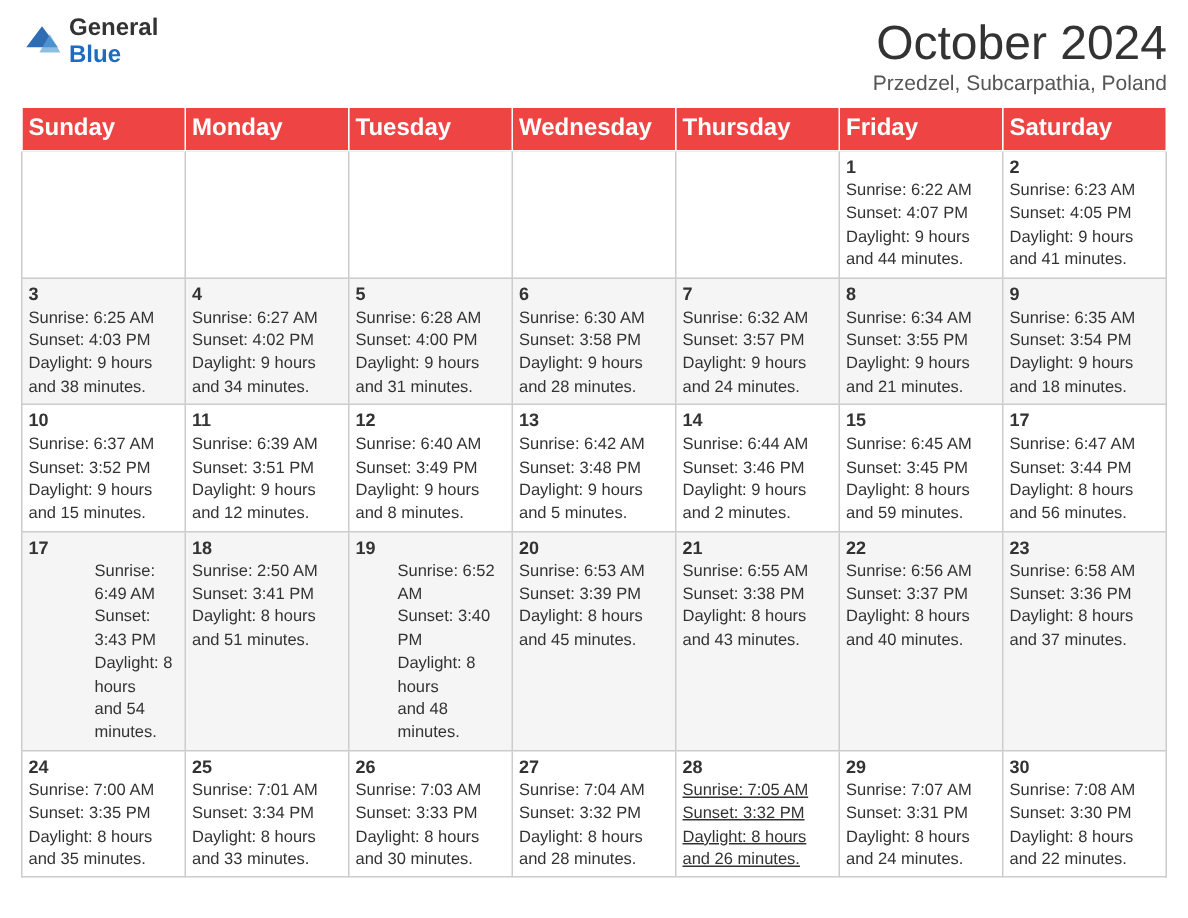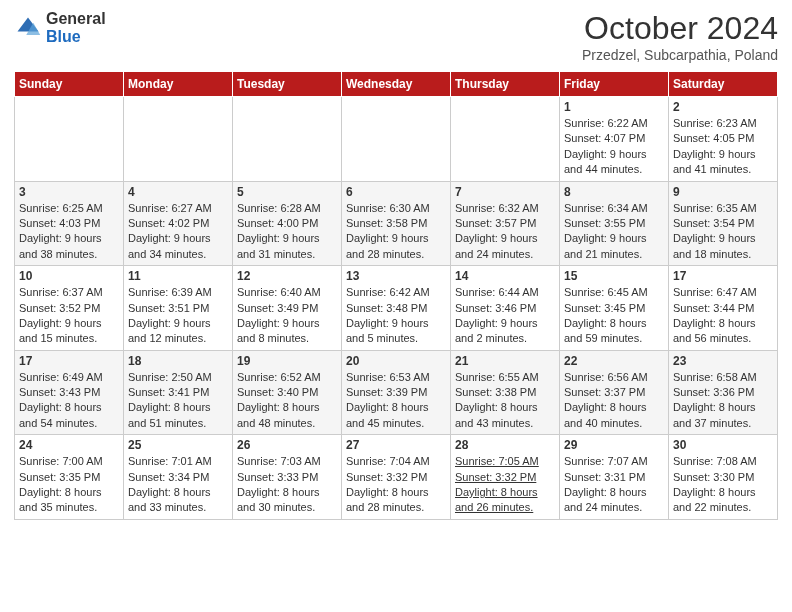--- a/index.html
+++ b/index.html
@@ -56,23 +56,23 @@
     .subtitle {
       font-size: 14px;
       color: #555;
     }
     .calendar {
       width: 100%;
       border-collapse: collapse;
       table-layout: fixed;
     }
     .calendar th {
-      background-color: #b91c1c;
+      background-color: #ef4444;
       color: #fff;
-      font-size: 12px;
+      font-size: 16px;
       font-weight: bold;
       padding: 5px 4px;
       text-align: left;
       border: 1px solid #fff;
     }
     .calendar td {
       border: 1px solid #ccc;
       vertical-align: top;
       padding: 3px 4px;
       font-size: 9.5px;
@@ -254,35 +254,35 @@
             <span class="day-num">17</span>
             <div class="day-info" style="white-space: pre-line;">Sunrise: 6:47 AM
 Sunset: 3:44 PM
 Daylight: 8 hours
 and 56 minutes.</div>
           </td>
         </tr>
         <tr>
           <td>
             <span class="day-num">17</span>
-            <div class="day-info" style="white-space: pre-line;">Sunrise: 6:49 AM
+            <div class="day-info" style="white-space: pre-line; margin-left: 44px;">Sunrise: 6:49 AM
 Sunset: 3:43 PM
 Daylight: 8 hours
 and 54 minutes.</div>
           </td>
           <td>
             <span class="day-num">18</span>
             <div class="day-info" style="white-space: pre-line;">Sunrise: 2:50 AM
 Sunset: 3:41 PM
 Daylight: 8 hours
 and 51 minutes.</div>
           </td>
           <td>
             <span class="day-num">19</span>
-            <div class="day-info" style="white-space: pre-line;">Sunrise: 6:52 AM
+            <div class="day-info" style="white-space: pre-line; margin-left: 28px;">Sunrise: 6:52 AM
 Sunset: 3:40 PM
 Daylight: 8 hours
 and 48 minutes.</div>
           </td>
           <td>
             <span class="day-num">20</span>
             <div class="day-info" style="white-space: pre-line;">Sunrise: 6:53 AM
 Sunset: 3:39 PM
 Daylight: 8 hours
 and 45 minutes.</div>

